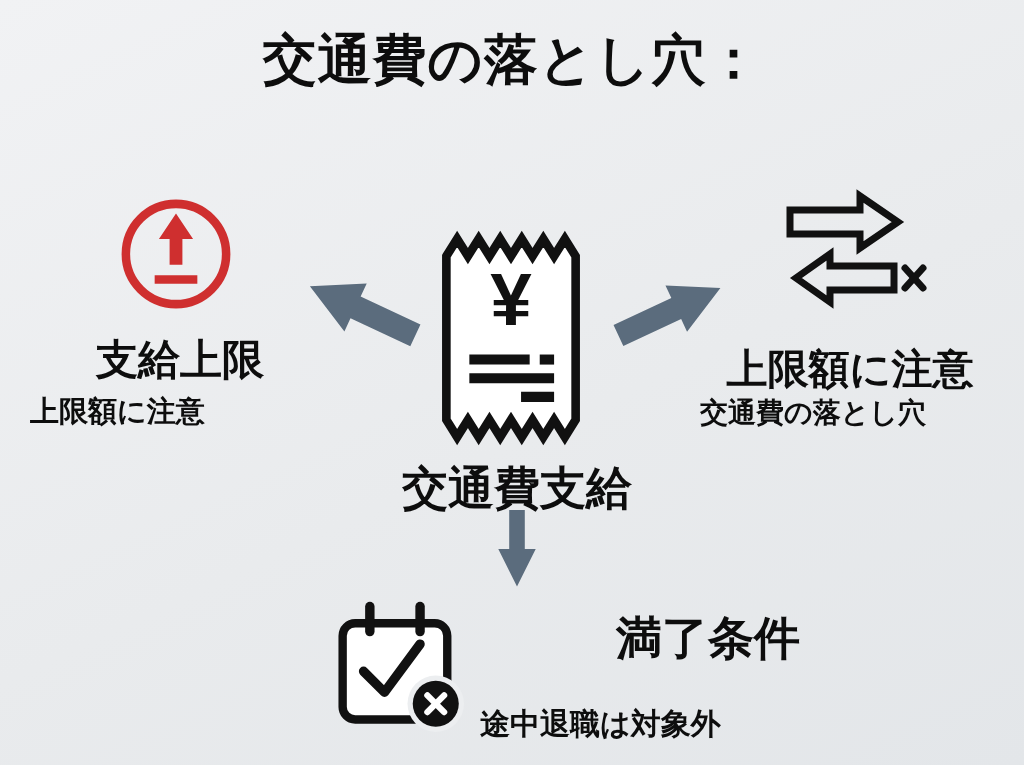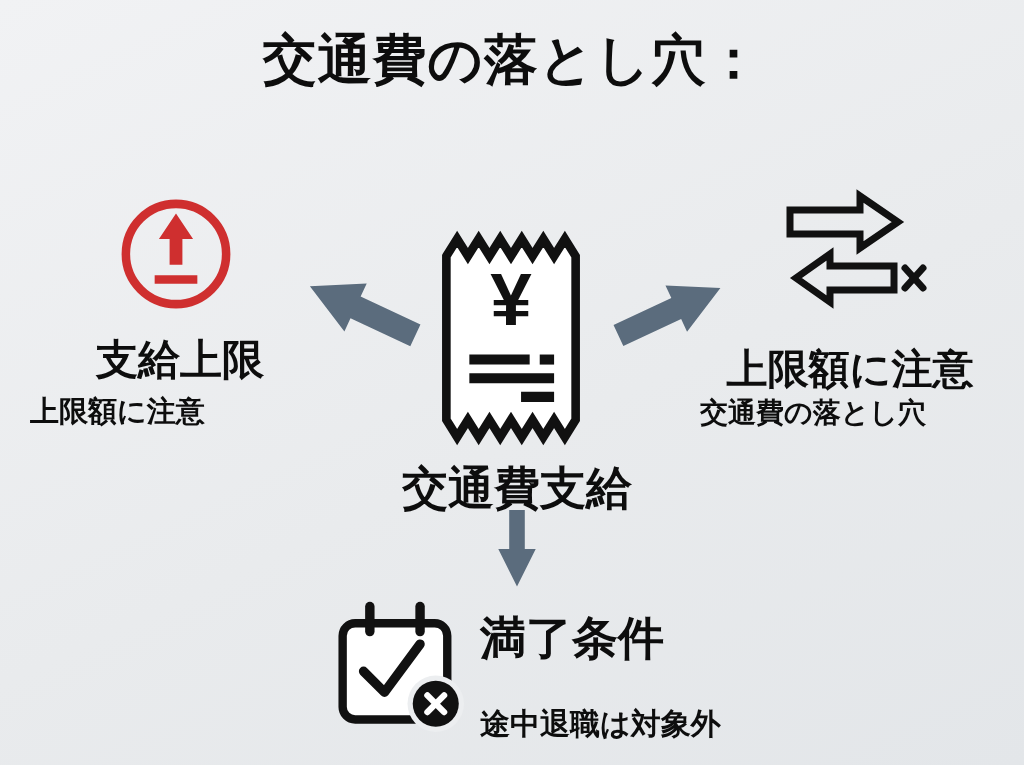--- a/index.html
+++ b/index.html
@@ -29,21 +29,21 @@
   }
   
   .left-heading  { left:30px;  top:332px; width:300px; font-size:42px; }
   .left-subtext  { left:30px;  top:392px; width:310px; font-size:29px; }
   
   .right-heading { left:695px; top:342px; width:310px; font-size:41px; }
   .right-subtext { left:700px; top:394px; width:300px; font-size:28px; }
   
   .center-label  { left:352px; top:458px; width:330px; font-size:46px; }
   
-  .bottom-heading { left:480px; top:608px; width:320px; font-size:46px; text-align:left; }
+  .bottom-heading { left:480px; top:608px; width:320px; font-size:46px; text-align:right; }
   .bottom-subtext { left:480px; top:704px; width:340px; font-size:30px; text-align:left; }
 </style>
 </head>
 <body>
 
 <div class="canvas">
 
   <div class="title">
     <span class="line">交通費の落とし穴：</span>
   </div>

